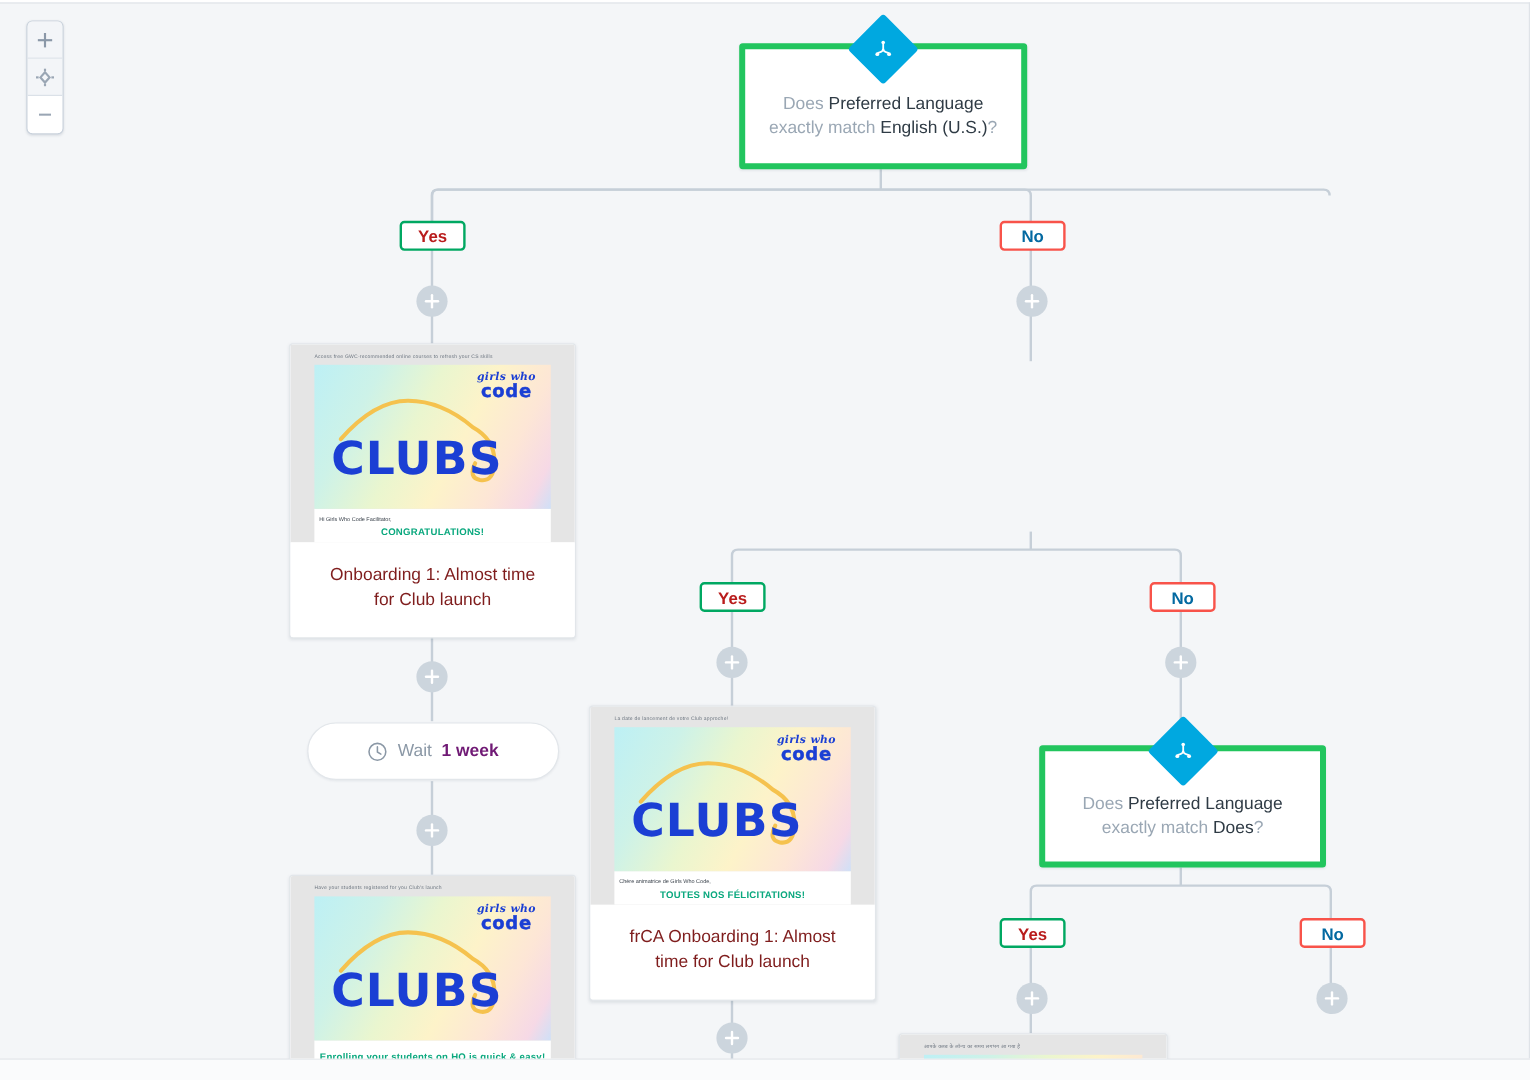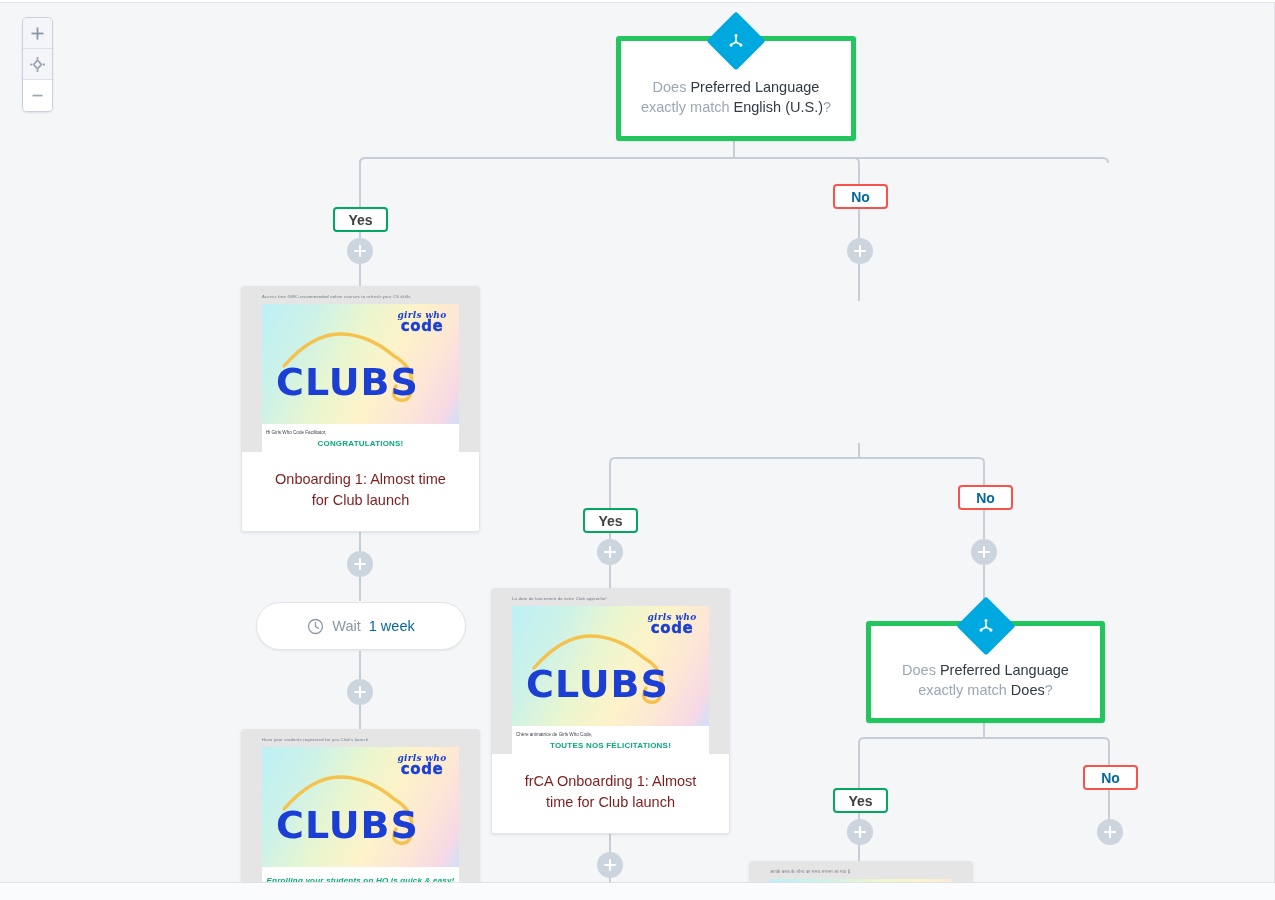--- a/index.html
+++ b/index.html
@@ -175,36 +175,36 @@
   .wait-node {
     background: #ffffff;
     border: 1px solid #e2e6ea;
     border-radius: 26px;
     box-shadow: 0 1px 2px rgba(25,45,70,.07);
     display: flex; align-items: center; justify-content: center;
     gap: 8px;
     font-size: 14.5px;
   }
   .wait-node .wlabel { color: #8b98a6; text-align: center; }
-  .wait-node .wval   { color: #0369a1; font-weight: normal; }
+  .wait-node .wval   { color: #701a75; font-weight: bold; }
   .wait-node svg { display: block; }
 
   
   .branch-badge {
     position: absolute;
     background: #ffffff;
     border-radius: 4px;
     border: 2px solid;
     font-size: 14px;
     font-weight: bold;
     display: flex; align-items: center; justify-content: center;
     height: 25px;
     z-index: 10;
   }
-  .branch-badge.yes { border-color: #00a862; color: #404040; margin-top: 23px; }
+  .branch-badge.yes { border-color: #00a862; color: #b91c1c; }
   .branch-badge.no  { border-color: #f8534a; color: #0369a1; }
 
   
   .add-btn {
     position: absolute;
     width: 26px; height: 26px;
     border-radius: 50%;
     background: #ccd5dd;
     display: flex; align-items: center; justify-content: center;
     cursor: pointer;
@@ -337,21 +337,21 @@
         <div class="thumb-hero">
           <svg class="hero-squiggle" width="199" height="120" viewBox="0 0 199 120">
             <path d="M22 62 Q50 30 78 30 T132 52 Q150 62 150 80 Q150 98 138 96 Q128 94 134 82" stroke="#f5c24e" stroke-width="3.4" fill="none" stroke-linecap="round"></path>
           </svg>
           <div class="hero-logo">
             <span class="lg-script">girls who</span>
             <span class="lg-block">code</span>
           </div>
           <div class="hero-clubs">CLUBS</div>
         </div>
-        <div class="thumb-body" style="padding-top:9px;font-style:italic;">
+        <div class="thumb-body" style="padding-top:9px;">
           <div class="tb-head sharp">Enrolling your students on HQ is quick &amp; easy!</div>
 
         </div>
       </div>
     </div>
 
 
     <div class="branch-badge yes" style="left:583px; top:482px; width:55px;">
       <span>Yes</span>
     </div>

